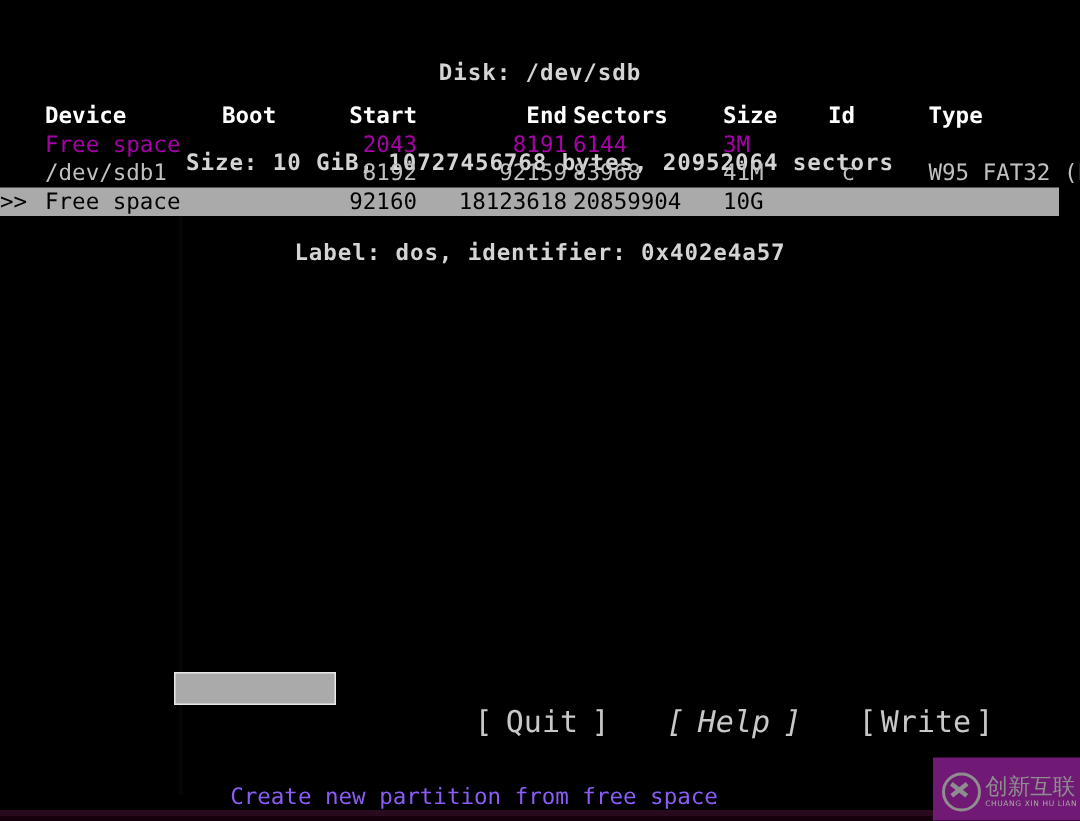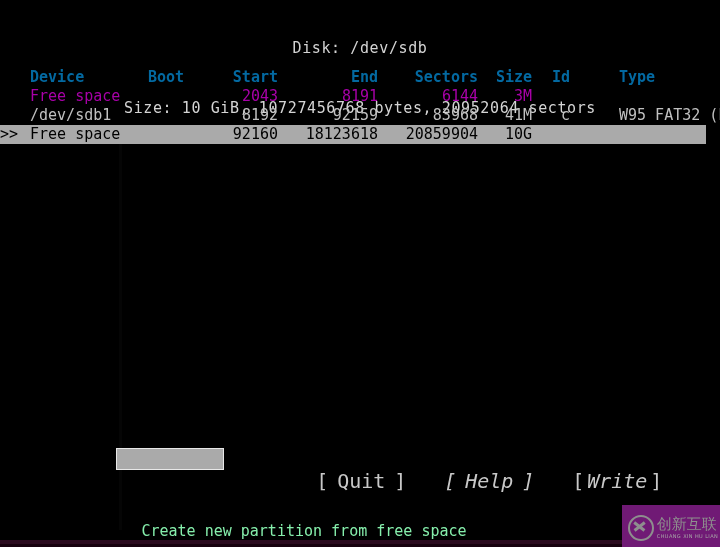--- a/index.html
+++ b/index.html
@@ -40,21 +40,21 @@
     left: 0;
     top: -2px;
     width: 720px;
     text-align: center;
     font-size: 15px;
     line-height: 20px;
     letter-spacing: 0.6px;
     color: #d4d4d4;
     white-space: pre;
   }
-  .disk-header div { height: 20px; }
+  .disk-header div { height: 20px; font-weight: bold; }
 
   
   .ptable {
     position: absolute;
     left: 0;
     top: 68px;
     width: 720px;
     font-size: 15px;
     line-height: 19px;
   }
@@ -69,26 +69,26 @@
     top: 0;
     white-space: pre;
   }
 
   
   .c-marker { left: 0px;   width: 26px; text-align: left; }
   .c-device { left: 30px;  width: 120px; text-align: left; }
   .c-boot   { left: 148px; width: 52px; text-align: left; }
   .c-start  { left: 200px; width: 78px; text-align: right; }
   .c-end    { left: 284px; width: 94px; text-align: right; }
-  .c-sect   { left: 382px; width: 96px; text-align: right; }
-  .c-size   { left: 482px; width: 50px; text-align: right; }
+  .c-sect   { left: 382px; width: 96px; }
+  .c-size   { left: 482px; width: 50px; }
   .c-id     { left: 545px; width: 25px; text-align: right; }
   .c-type   { left: 574px; width: 146px; text-align: left; margin-left: 45px; }
 
-  .row-header { color: #0369a1; font-weight: bold; }
+  .row-header { color: #ffffff; font-weight: bold; }
   .row-free   { color: #a800a8; }
   .row-normal { color: #c0c0c0; padding-left: 28px; }
 
   .row-selected {
     background: #aaaaaa;
     color: #000000;
     width: 706px;
   }
 
   
@@ -124,22 +124,23 @@
 
   
   .statusline {
     position: absolute;
     left: 0;
     top: 521px;
     width: 608px;
     text-align: center;
     font-size: 15px;
     line-height: 20px;
-    color: #86efac;
-    white-space: pre;
+    color: #8b5cf6;
+    white-space: pre;
+    padding-left: 12px;
   }
 
   
   .bottom-strip {
     position: absolute;
     left: 0;
     top: 540px;
     width: 720px;
     height: 7px;
     background: #2a0a1e;
@@ -214,20 +215,21 @@
 </head>
 <body>
 
 <div id="screen">
 
   <div class="seam"></div>
 
   <div class="disk-header">
     <div>Disk: /dev/sdb</div>
     <div>Size: 10 GiB, 10727456768 bytes, 20952064 sectors</div>
+    <div>Label: dos, identifier: 0x402e4a57</div>
   </div>
 
   <div class="ptable">
 
     <div class="prow row-header">
       <span class="cell c-device">Device</span>
       <span class="cell c-boot">Boot</span>
       <span class="cell c-start">Start</span>
       <span class="cell c-end">End</span>
       <span class="cell c-sect">Sectors</span>
@@ -282,21 +284,21 @@
 
     <div class="btn" style="left:244px; width:108px;">
       <span class="brk">[</span><span class="btn-label" style="width:66px;">Quit</span><span class="brk">]</span>
     </div>
 
     <div class="btn" style="left:372px; width:108px;font-style:italic;">
       <span class="brk">[</span><span class="btn-label" style="width:66px;">Help</span><span class="brk">]</span>
     </div>
 
     <div class="btn" style="left:500px; width:108px;">
-      <span class="brk">[</span><span class="btn-label" style="width:66px;font-style:italic;">Write</span><span class="brk">]</span>
+      <span class="brk">[</span><span class="btn-label" style="width:66px;">Write</span><span class="brk">]</span>
     </div>
 
   </div>
 
   <div class="statusline">Create new partition from free space</div>
 
   <div class="bottom-strip"></div>
   <div class="bottom-strip-2"></div>
 
   <div class="watermark">

